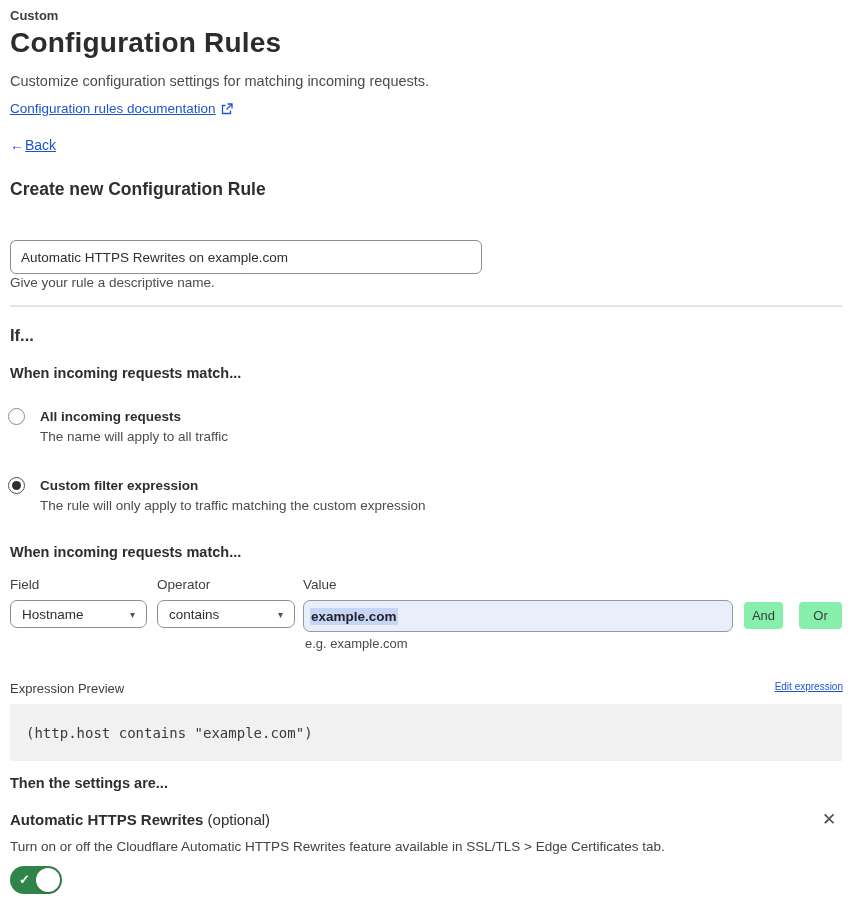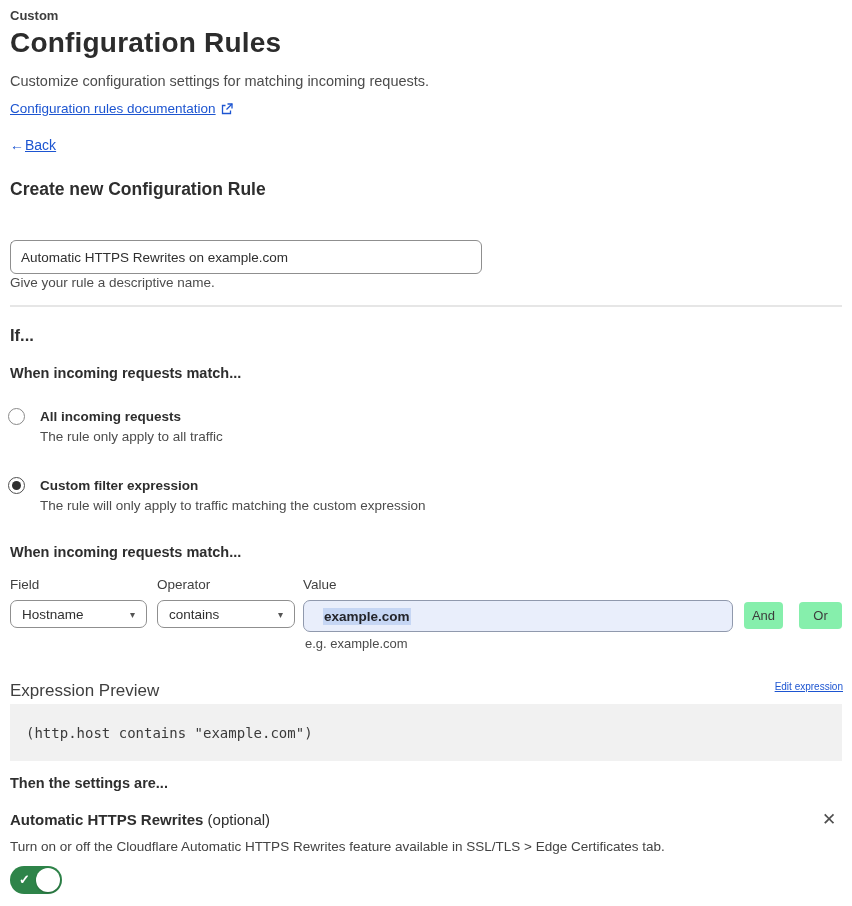--- a/index.html
+++ b/index.html
@@ -67,35 +67,35 @@
     padding: 0 11px; font-size: 13.5px; color: #2f2f2f; cursor: pointer;
   }
   .select-field { left: 10px; width: 137px; }
   .select-operator { left: 157px; width: 138px; }
   .caret { font-size: 10px; color: #555; }
 
   .value-input {
     left: 303px; top: 600px; width: 430px; height: 32px;
     border: 1px solid #9099ad; border-radius: 7px;
     background: #e9eefb; display: flex; align-items: center;
-    padding: 0 19px; font-size: 13.5px; color: #23242a; cursor: text;
+    padding: 0 6px; font-size: 13.5px; color: #23242a; cursor: text;
   }
   .value-input .sel { background: #c6d6f4; padding: 1px 1px; font-weight: 600; }
 
   .builder-btn {
     top: 602px; height: 27px; background: #86efac; border: none; border-radius: 4px;
     font-family: "Liberation Sans", sans-serif; font-size: 13px; color: #3c3c3c;
     display: flex; align-items: center; justify-content: center; cursor: pointer;
   }
   .and-btn { left: 744px; width: 39px; }
   .or-btn { left: 799px; width: 43px; }
   .value-hint { left: 305px; top: 636px; font-size: 13px; color: #4c4c4c; }
 
   
-  .expr-label { left: 10px; top: 681px; font-size: 17px; color: #3f3f3f; }
+  .expr-label { left: 10px; top: 681px; font-size: 13px; color: #3f3f3f; }
   .edit-expr { right: 9px; top: 681px; font-size: 10px; }
   .code-block {
     left: 10px; top: 704px; width: 832px; height: 57px;
     background: #f1f1f1; display: flex; align-items: center; padding: 0 16px;
   }
   .code-text { font-family: "DejaVu Sans Mono", monospace; font-size: 14px; color: #3b3b3b; }
 
   
   .then-heading { left: 10px; top: 775px; font-size: 14.5px; font-weight: 700; }
   .setting-title { left: 10px; top: 811px; font-size: 15px; color: #2e2e2e; }
@@ -152,21 +152,21 @@
 
 <h2 class="abs if-heading">If...</h2>
 <div class="abs match-heading match1">When incoming requests match...</div>
 
 <div class="abs" style="left:8px; top:408px;">
   <span class="radio-circle">
       <span class="dot"></span>
     </span>
 </div>
 <div class="abs radio-label" style="left:40px; top:409px;">All incoming requests</div>
-<div class="abs radio-desc" style="left:40px; top:429px;">The rule only apply to all traffic</div>
+<div class="abs radio-desc" style="left:40px; top:429px;">The name will apply to all traffic</div>
 
 <div class="abs" style="left:8px; top:477px;">
   <span class="radio-circle checked">
       <span class="dot"></span>
     </span>
 </div>
 <div class="abs radio-label" style="left:40px; top:478px;">Custom filter expression</div>
 <div class="abs radio-desc" style="left:40px; top:498px;">The rule will only apply to traffic matching the custom expression</div>
 
 <div class="abs match-heading match2">When incoming requests match...</div>

